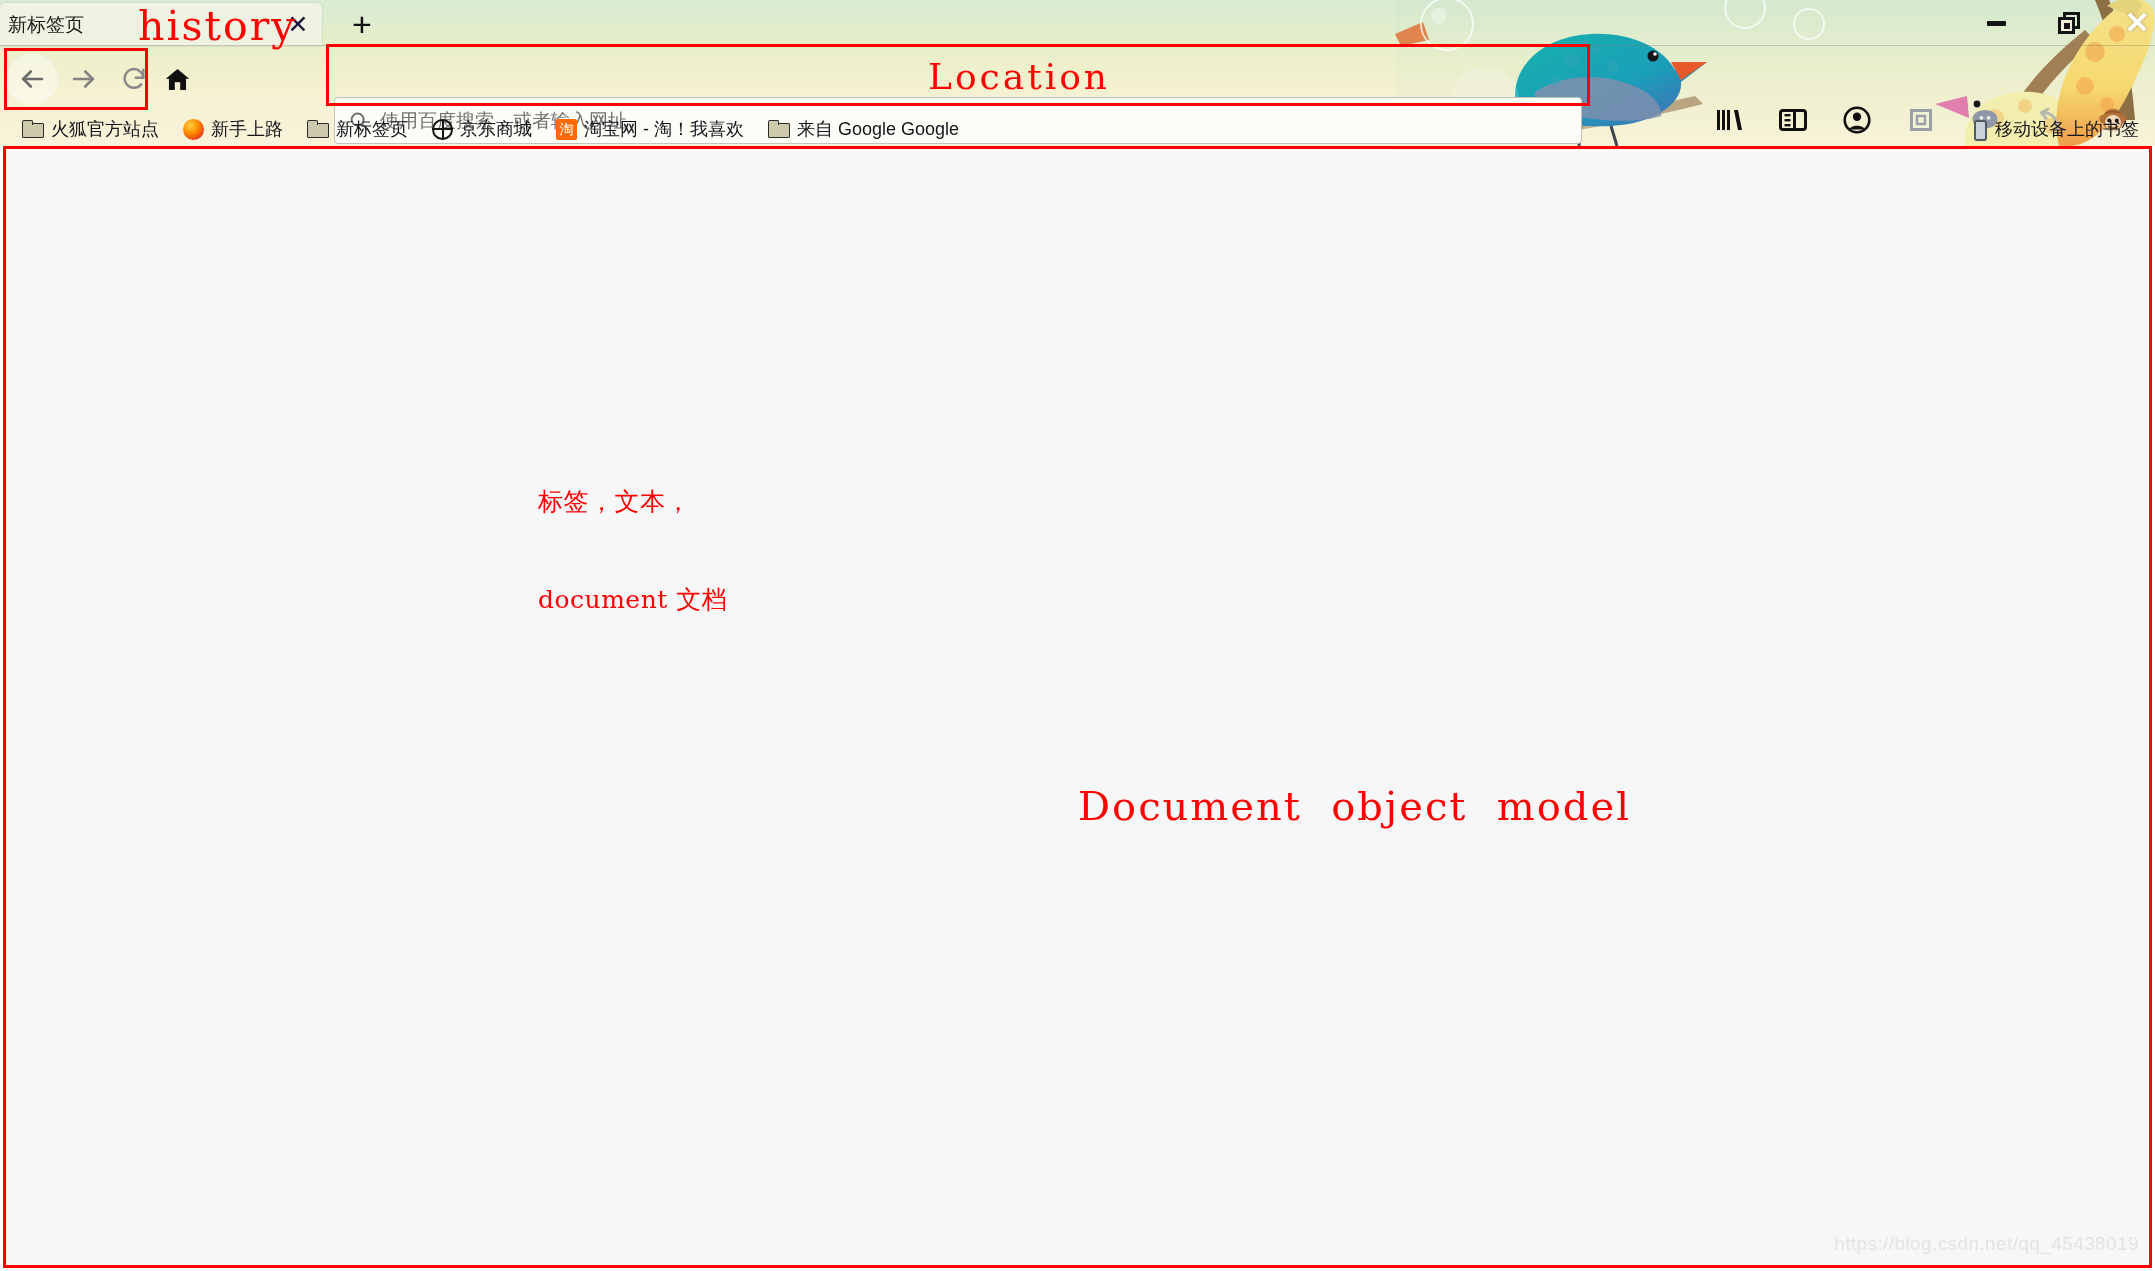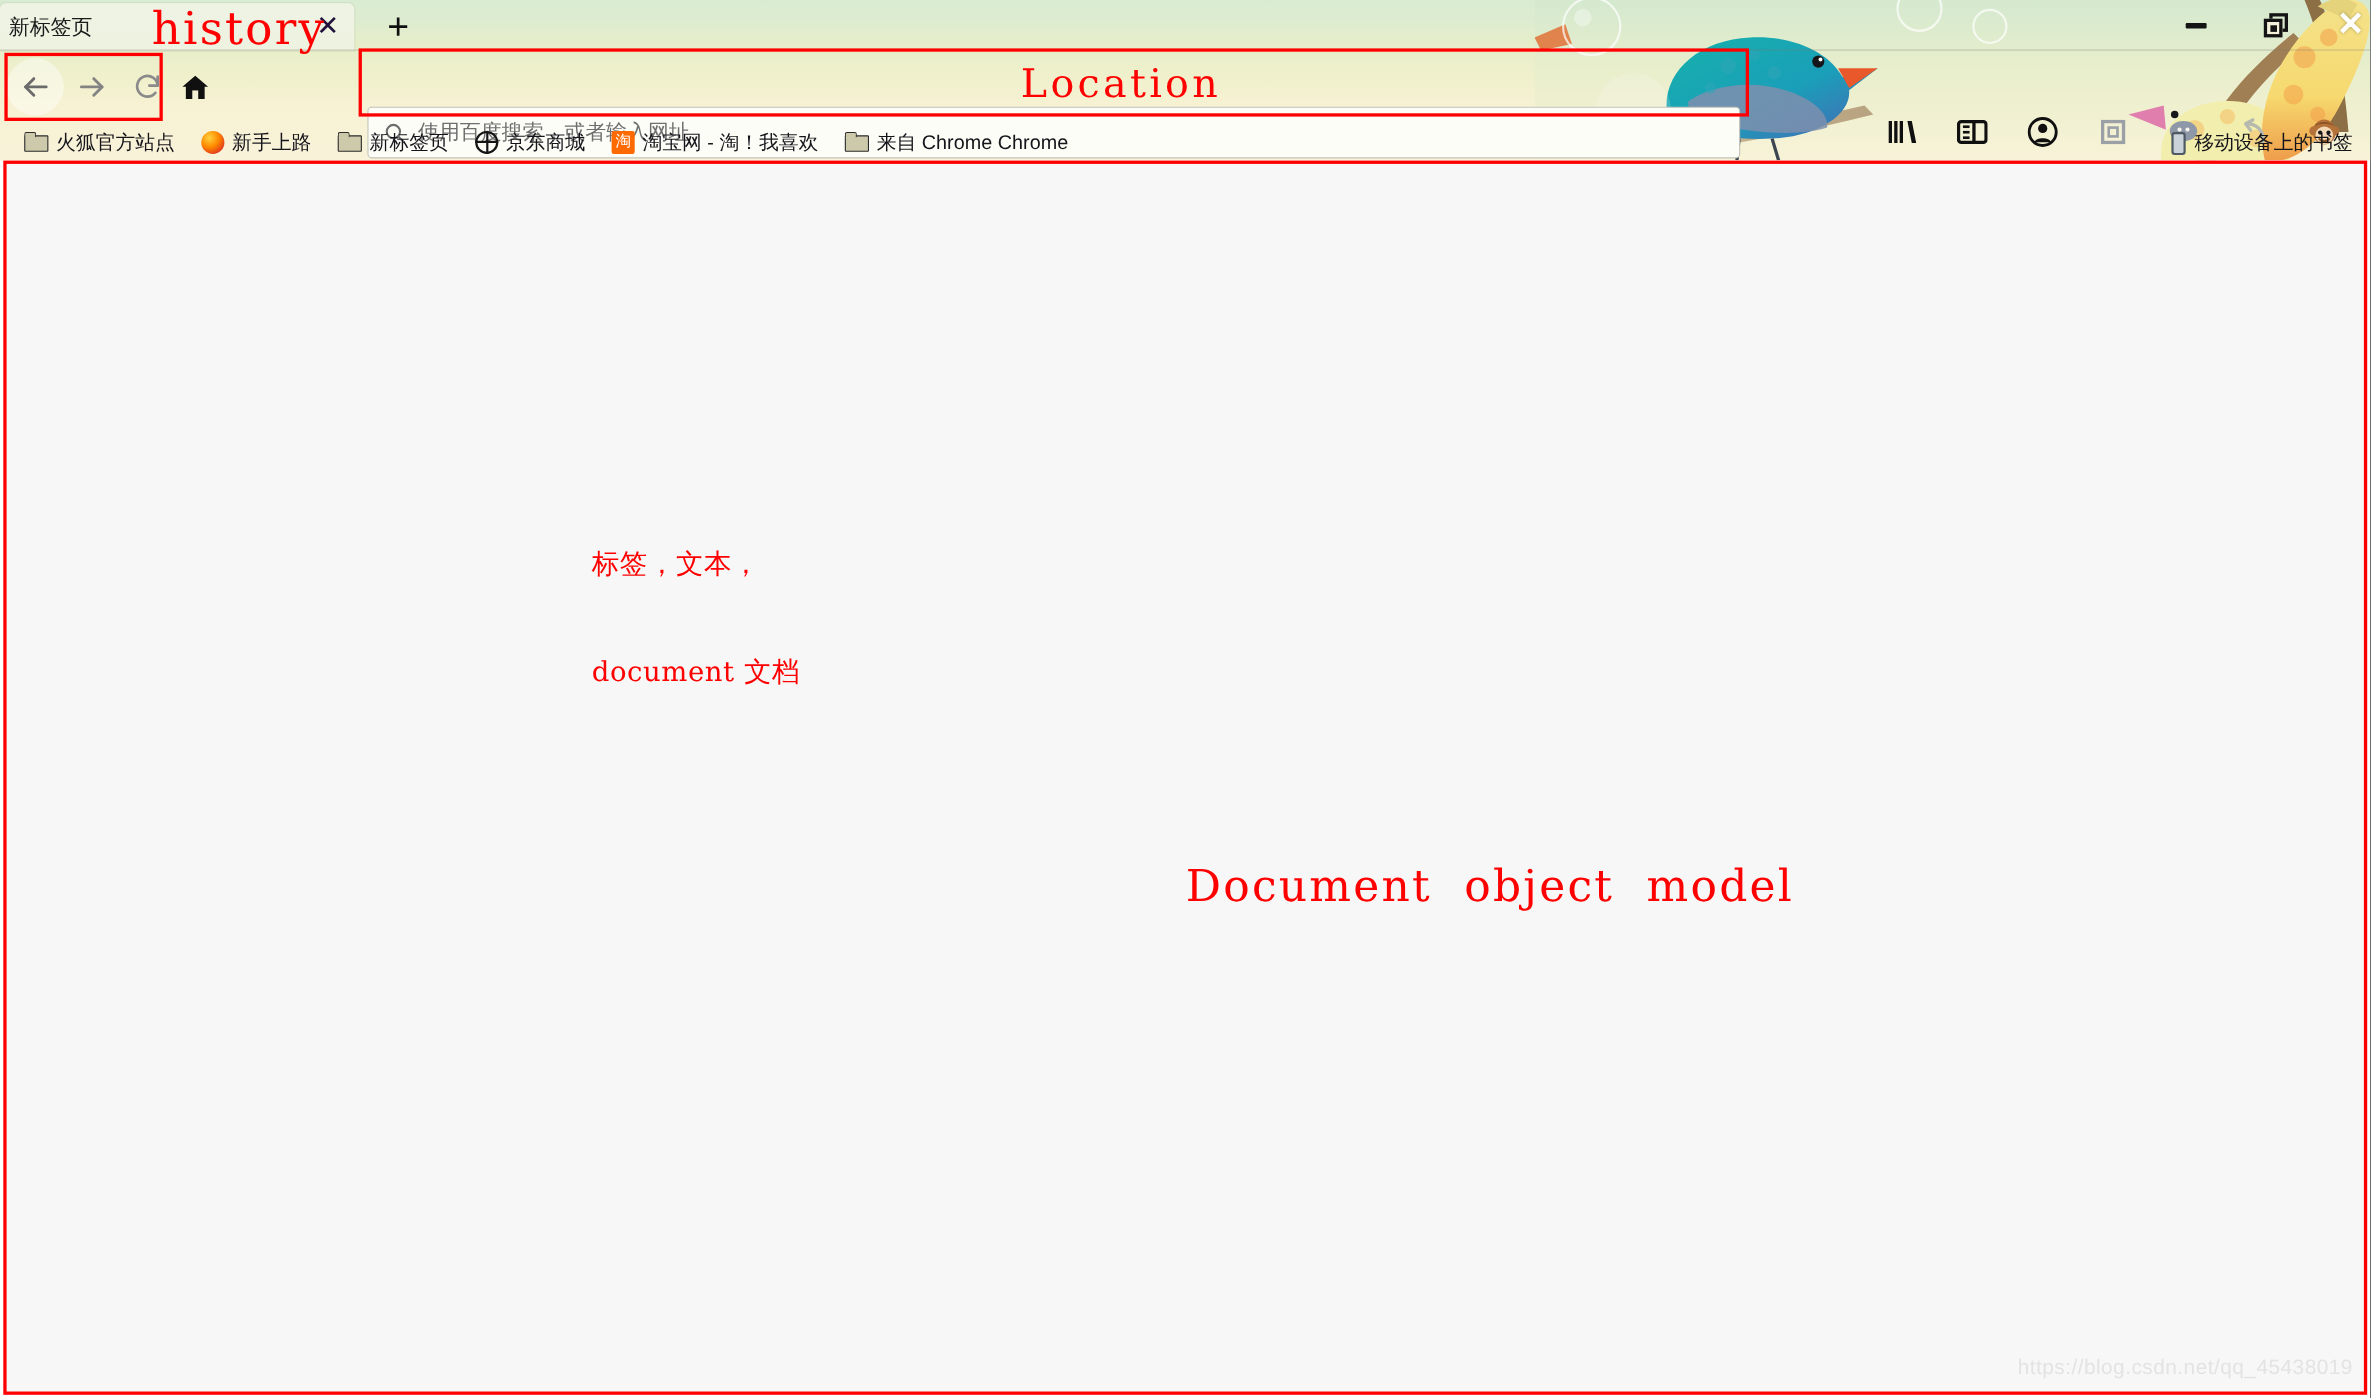--- a/index.html
+++ b/index.html
@@ -259,21 +259,21 @@
   }
 
   .annot {
     position: absolute;
     color: #ff0000;
     font-family: "DejaVu Serif", "Liberation Serif", serif;
     white-space: pre;
     line-height: 1.30;
   }
   .annot-tags {
-    left: 532px; top: 283px;
+    left: 532px; top: 272px;
     font-size: 25px;
     letter-spacing: .5px;
   }
   .annot-dom {
     left: 1072px; top: 525px;
     font-size: 40px;
     letter-spacing: 1.5px;
     line-height: 1.33;
   }
   .annot-dom .l1 { font-size: 38px; }
@@ -567,21 +567,21 @@
       <div class="bm">
         <span class="ic-tb">淘</span>
         <span class="bm-label">淘宝网 - 淘！我喜欢</span>
       </div>
 
       <div class="bm">
         <span class="ic-folder">
             <i></i>
             <b></b>
           </span>
-        <span class="bm-label">来自 Chrome Chrome</span>
+        <span class="bm-label">来自 Google Google</span>
       </div>
 
       <div class="bm-right">
         <span class="ic-phone"></span>
         <span class="bm-label">移动设备上的书签</span>
       </div>
     </div>
 
     <div class="redbox redbox-nav"></div>
     <div class="redbox redbox-url"></div>

